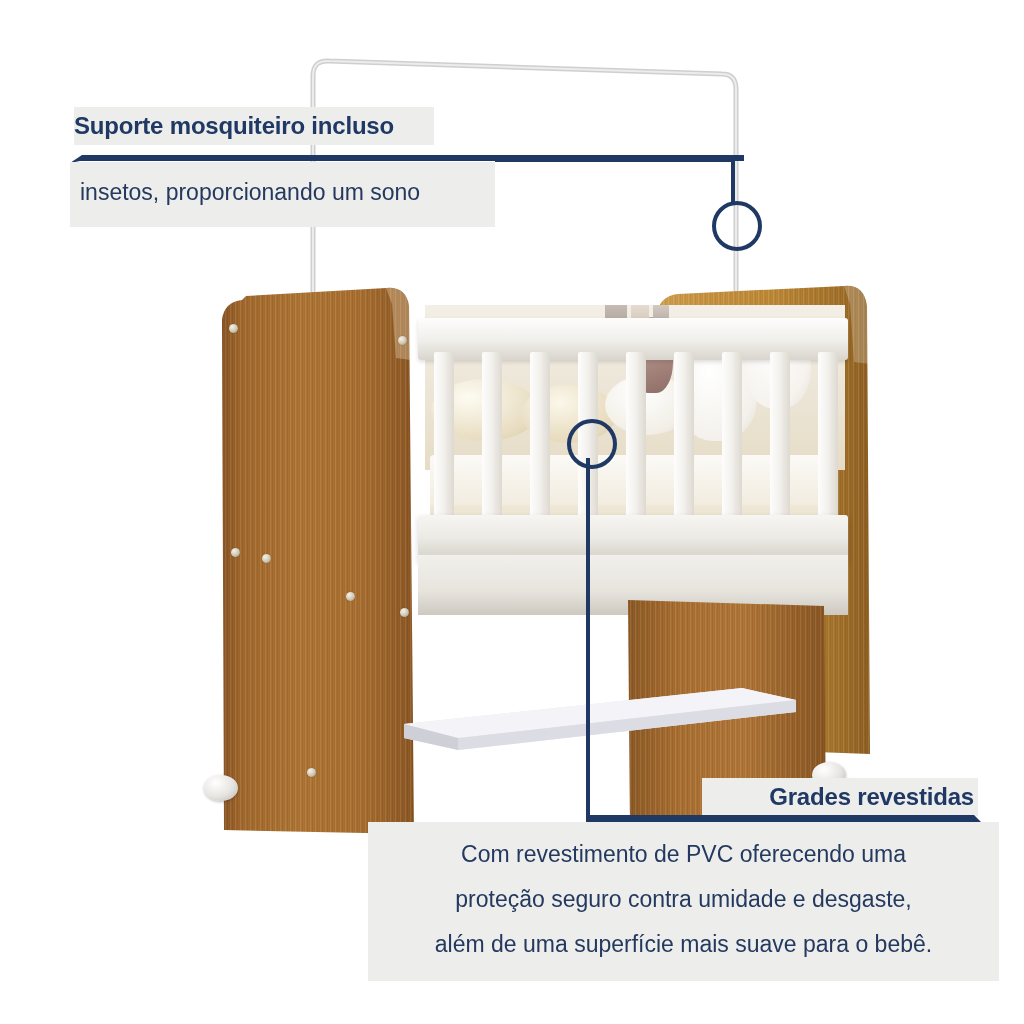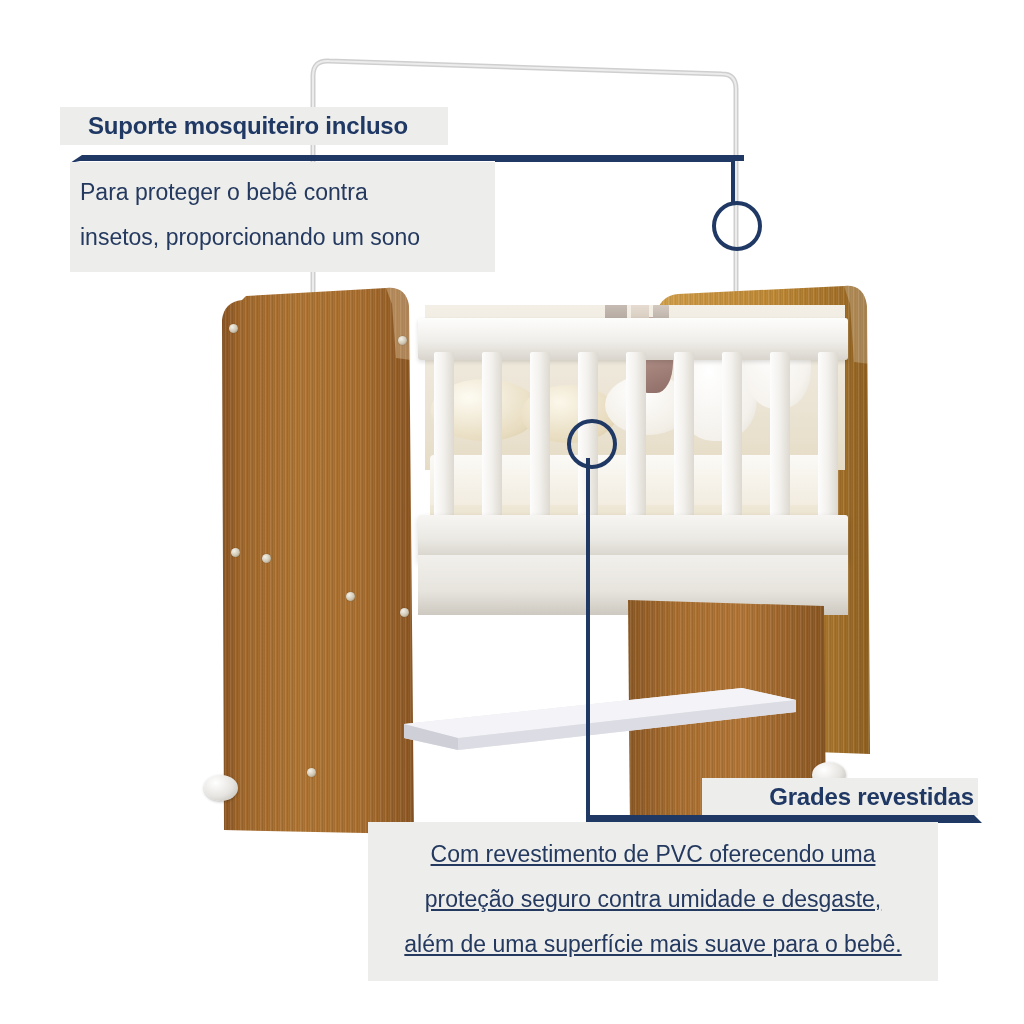--- a/index.html
+++ b/index.html
@@ -200,39 +200,38 @@
 
     <path d="M495 160 L733 160 L733 205" fill="none" stroke="#1f3864" stroke-width="4"></path>
 
     <path d="M588 458 L588 818 L966 818" fill="none" stroke="#1f3864" stroke-width="4"></path>
   </svg>
 
   <div class="ring" style="left:712px;top:201px;width:42px;height:42px;"></div>
   <div class="ring" style="left:567px;top:419px;width:42px;height:42px;"></div>
 
   <div>
-    <div class="cl-head" style="left:60px;top:107px;width:388px;height:38px;padding-left:28px;box-sizing:border-box;">Suporte mosquiteiro incluso</div>
+    <div class="cl-head" style="left:74px;top:107px;width:360px;height:38px;padding-left:0;box-sizing:border-box;">Suporte mosquiteiro incluso</div>
 
     <svg style="position:absolute;left:68px;top:152px;" width="680" height="14" viewBox="0 0 680 14">
       <path d="M2 11 L14 3 L676 3 L676 9 L12 9 Z" fill="#1f3864"></path>
     </svg>
 
     <div class="cl-body" style="left:70px;top:162px;width:425px;padding:8px 10px 12px 10px;box-sizing:border-box;">
-      <span>Para proteger o bebê contra</span>
       <span>insetos, proporcionando um sono</span>
     </div>
   </div>
 
   <div>
     <div class="cl-head" style="left:702px;top:778px;width:276px;height:38px;padding-right:4px;box-sizing:border-box;text-align:right;">Grades revestidas</div>
 
     <svg style="position:absolute;left:584px;top:812px;" width="400" height="14" viewBox="0 0 400 14">
       <path d="M2 3 L390 3 L398 11 L2 11 Z" fill="#1f3864"></path>
     </svg>
 
-    <div class="cl-body" style="left:368px;top:822px;width:570px;padding:10px 12px 14px 12px;box-sizing:border-box;text-align:center;text-decoration:underline;">
+    <div class="cl-body" style="left:368px;top:822px;width:631px;padding:10px 12px 14px 12px;box-sizing:border-box;text-align:center;">
       <span>Com revestimento de PVC oferecendo uma</span>
       <span>proteção seguro contra umidade e desgaste,</span>
       <span>além de uma superfície mais suave para o bebê.</span>
     </div>
   </div>
 
 </div>
 
 </body></html>

